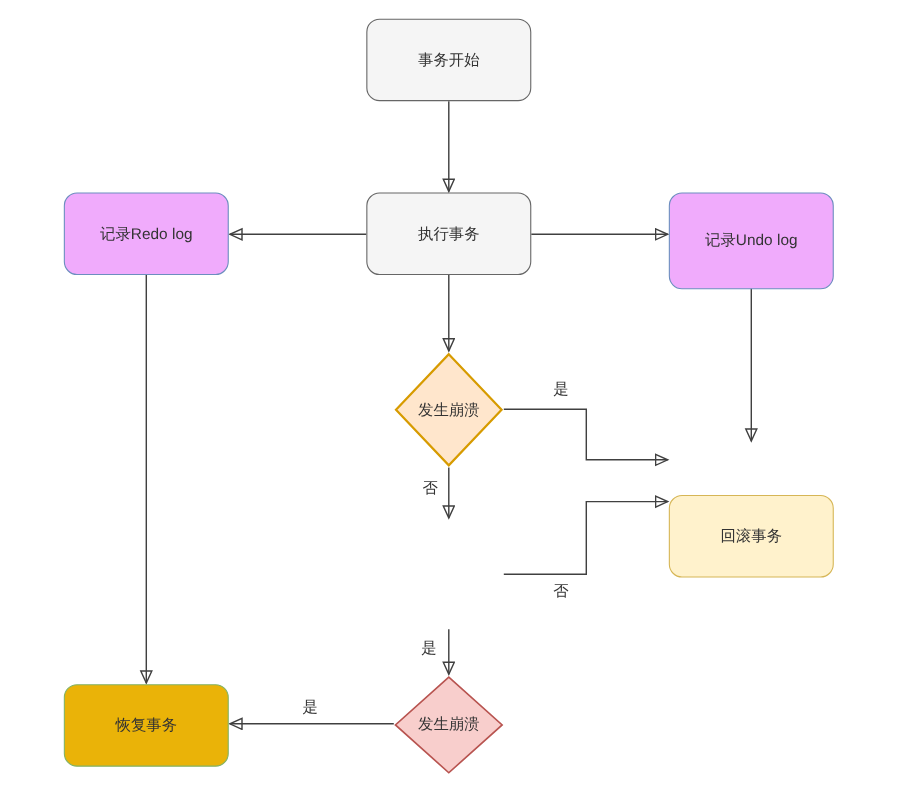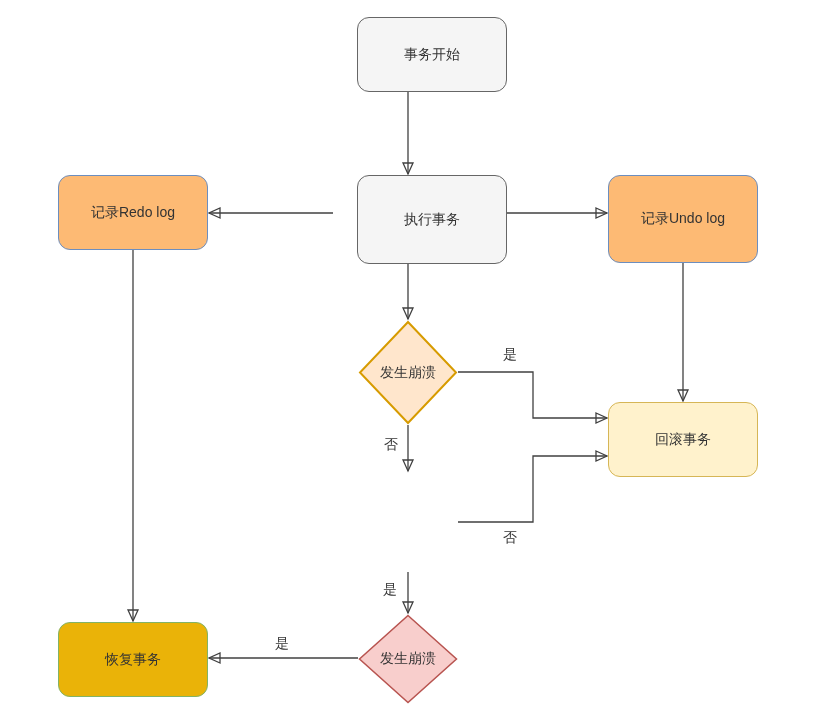--- a/index.html
+++ b/index.html
@@ -33,23 +33,23 @@
     align-items: center;
     justify-content: center;
     font-size: 14px;
     color: #333333;
     text-align: center;
   }
   .node.rect {
     border-radius: 12px;
     border: 1px solid;
   }
-  .node.gray   { background: #f5f5f5; border-color: #666666; margin-left: 24px; }
-  .node.blue   { background: #fdba74; border-color: #6c8ebf; }
-  .node.yellow { background: #fff2cc; border-color: #d6b656; }
+  .node.gray   { background: #f5f5f5; border-color: #666666; }
+  .node.blue   { background: #f0abfc; border-color: #6c8ebf; }
+  .node.yellow { background: #fff2cc; border-color: #d6b656; margin-top: 48px; }
   .node.green  { background: #eab308; border-color: #82b366; }
   .diamond svg {
     position: absolute;
     left: 0;
     top: 0;
   }
   .diamond .lbl {
     position: relative;
     z-index: 1;
   }
@@ -88,21 +88,21 @@
     <path d="M683,250 L683,401" marker-end="url(#arrow)"></path>
     <path d="M408,572 L408,613" marker-end="url(#arrow)"></path>
     <path d="M358,658 L209,658" marker-end="url(#arrow)"></path>
     <path d="M133,250 L133,621" marker-end="url(#arrow)"></path>
   </svg>
 
   <div class="node rect gray" style="left:333px; top:17px; width:150px; height:75px;">
     <span class="lbl">事务开始</span>
   </div>
 
-  <div class="node rect gray" style="left:333px; top:175px; width:150px; height:89px;">
+  <div class="node rect gray" style="left:333px; top:175px; width:150px; height:75px;">
     <span class="lbl">执行事务</span>
   </div>
 
   <div class="node rect blue" style="left:58px; top:175px; width:150px; height:75px;">
     <span class="lbl">记录Redo log</span>
   </div>
 
   <div class="node rect blue" style="left:608px; top:175px; width:150px; height:88px;">
     <span class="lbl">记录Undo log</span>
   </div>

